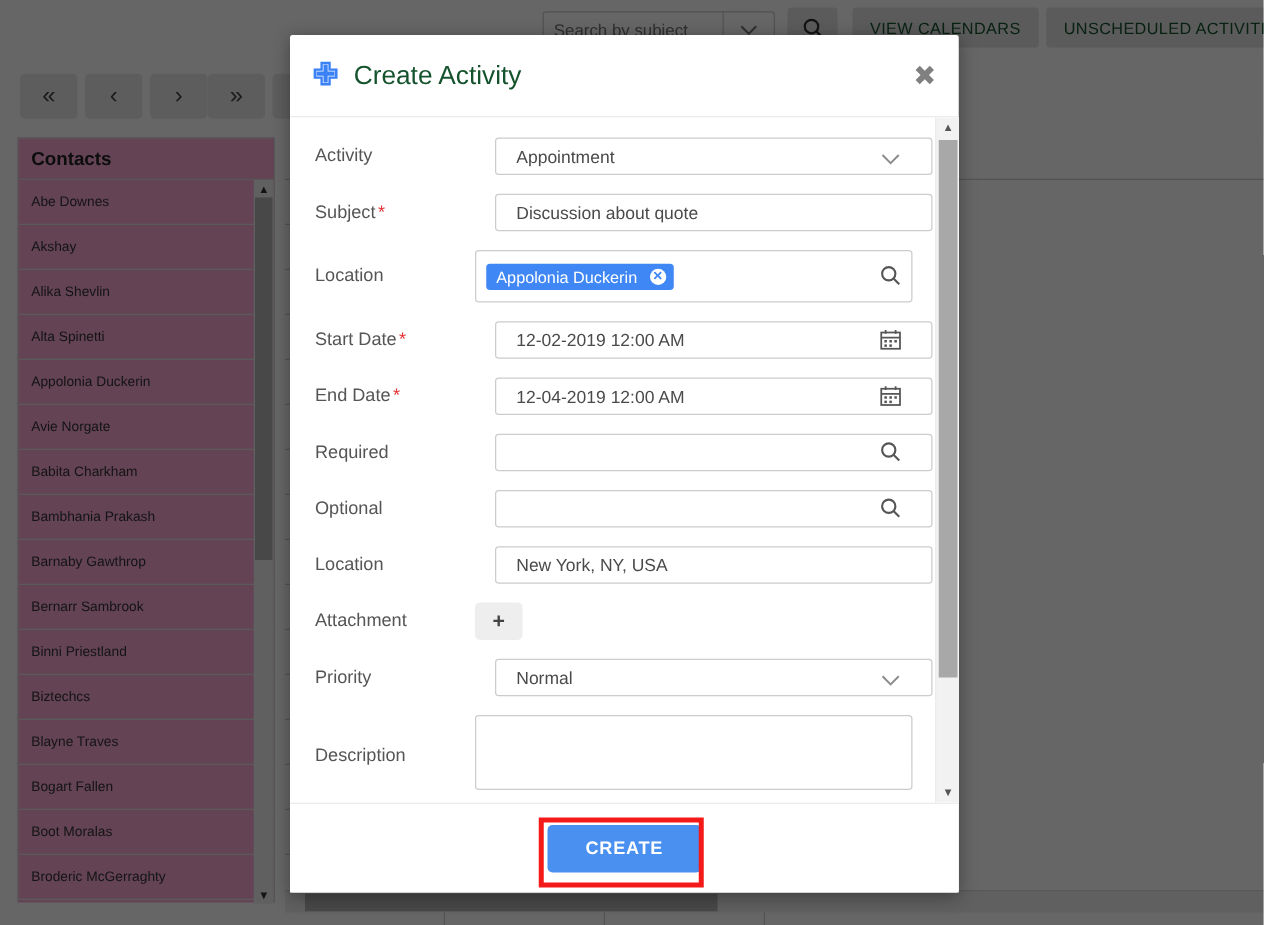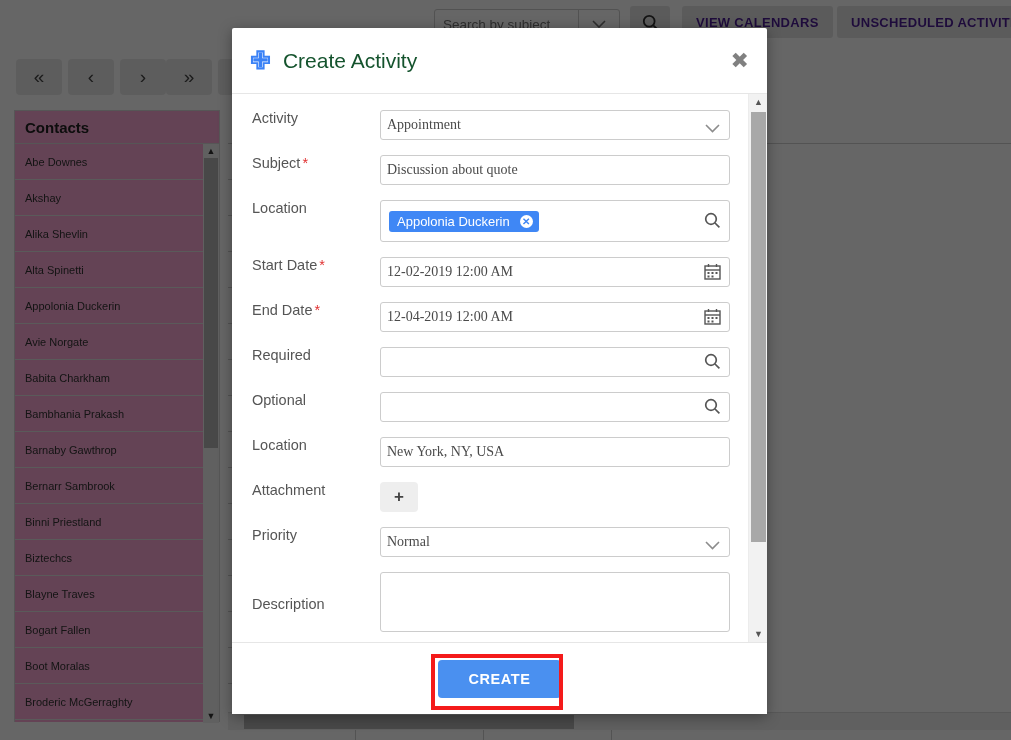--- a/index.html
+++ b/index.html
@@ -36,21 +36,21 @@
   }
   .search-btn {
     position: absolute; left: 630px; top: 6px; width: 40px; height: 32px;
     background: #e4e4e4; border-radius: 3px;
     display: flex; align-items: center; justify-content: center;
   }
   .topbtn {
     position: absolute; top: 6px; height: 32px;
     background: #e4e4e4; border-radius: 3px;
     display: flex; align-items: center; justify-content: center;
-    font-size: 13px; font-weight: bold; color: #4c1d95;
+    font-size: 13px; font-weight: normal; color: #14532d;
     letter-spacing: .3px; padding: 0 14px; white-space: nowrap;
   }
   #btn-view-cal { left: 682px; }
   #btn-unsched { left: 837px; }
 
   .pagerow { position: absolute; left: 0; top: 55px; width: 1011px; height: 50px; }
   .pagebtn {
     position: absolute; top: 4px; width: 46px; height: 36px;
     background: #e9e9e9; border-radius: 4px;
     display: flex; align-items: center; justify-content: center;
@@ -126,31 +126,31 @@
   .modal-title { font-size: 21px; color: #14532d; flex: 1; }
   .close-icon { font-size: 22px; color: #808080; cursor: pointer; line-height: 1; }
 
   .modal-body {
     flex: 1; position: relative; overflow: hidden; background: #fff;
   }
   .form-scroll {
     position: absolute; left: 0; top: 0; right: 19px; bottom: 0;
     padding: 16px 0 0 0; overflow: hidden;
   }
-  .frow { display: flex; align-items: flex-start; margin-bottom: 15px; padding-left: 20px; }
+  .frow { display: flex; align-items: center; margin-bottom: 15px; padding-left: 20px; }
   .flabel {
     width: 128px; flex: none; font-size: 14.5px; color: #555;
   }
   .req { color: #e03131; margin-left: 2px; }
   .fctl { width: 350px; position: relative; }
 
   .inp {
     width: 100%; height: 30px; border: 1px solid #ccc; border-radius: 3px;
-    background: #fff; padding: 0 30px 0 6px; font-size: 14px; color: #4a4a4a;
-    outline: none; font-family: Liberation Serif, serif;
+    background: #fff; padding: 0 30px 0 16px; font-size: 14px; color: #4a4a4a;
+    outline: none; font-family: Liberation Sans, sans-serif; margin-left: 16px;
   }
   .sel-caret {
     position: absolute; right: 10px; top: 9px; pointer-events: none;
     color: #8c8c8c;
   }
   .field-icon {
     position: absolute; right: 9px; top: 6px; color: #555;
   }
   .chipbox {
     width: 100%; min-height: 42px; border: 1px solid #ccc; border-radius: 3px;

